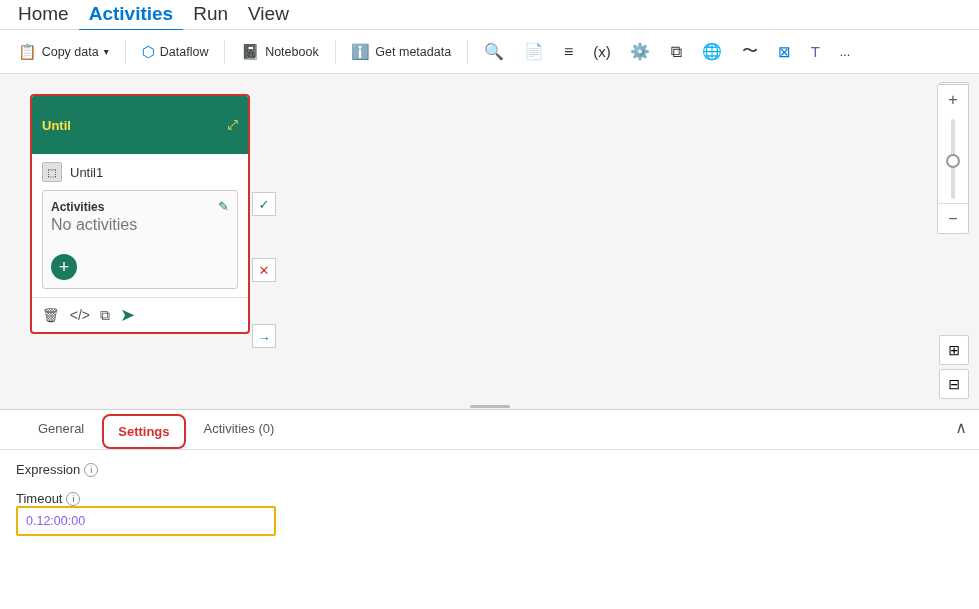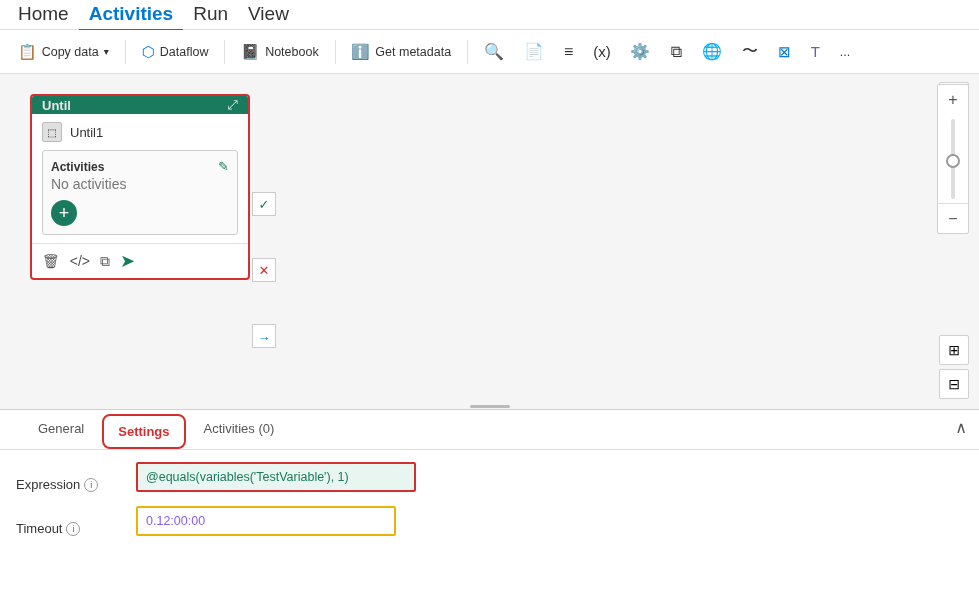--- a/index.html
+++ b/index.html
@@ -12,44 +12,44 @@
     .toolbar-btn { display: flex; align-items: center; gap: 5px; padding: 4px 8px; border: none; background: transparent; cursor: pointer; font-size: 12.5px; color: #333; border-radius: 2px; }
     .toolbar-divider { width: 1px; height: 24px; background: #e0e0e0; margin: 0 4px; }
 
     
     .main-area { display: flex; flex: 1; overflow: hidden; }
     .canvas { flex: 1; background: #f5f5f5; position: relative; overflow: hidden; }
     .zoom-btn { width: 30px; height: 30px; display: flex; align-items: center; justify-content: center; border: none; background: transparent; cursor: pointer; font-size: 16px; color: #555; }
 
     
     .until-node { position: absolute; top: 20px; left: 30px; width: 220px; border: 2px solid #d32f2f; border-radius: 4px; background: #fff; }
-    .until-header { background: #1a7a5e; color: #e5e5e5; padding: 1px 10px; display: flex; align-items: center; justify-content: space-between; border-radius: 2px 2px 0 0; }
+    .until-header { background: #1a7a5e; color: #fde047; padding: 21px 10px; display: flex; align-items: center; justify-content: space-between; border-radius: 2px 2px 0 0; }
     .until-header-title { font-size: 13px; font-weight: 600; }
     .until-header-icon { cursor: pointer; font-size: 12px; }
     .until-body { padding: 8px 10px; }
     .until-label-row { display: flex; align-items: center; gap: 8px; margin-bottom: 8px; }
     .until-label-icon { width: 20px; height: 20px; background: #e0e0e0; border: 1px solid #bbb; border-radius: 2px; display: flex; align-items: center; justify-content: center; font-size: 10px; }
     .until-label-text { font-size: 13px; color: #333; }
     .activities-box { border: 1px solid #ccc; border-radius: 3px; padding: 8px; background: #fafafa; min-height: 80px; }
     .activities-header { display: flex; align-items: center; justify-content: space-between; margin-bottom: 2px; }
     .activities-title { font-size: 12px; font-weight: 600; color: #333; }
     .activities-edit-icon { color: #1a7a5e; font-size: 13px; cursor: pointer; }
-    .activities-subtitle { font-size: 14px; color: #777; margin-bottom: 8px; }
+    .activities-subtitle { font-size: 16px; color: #777; margin-bottom: 20px; }
     .add-activity-btn { width: 26px; height: 26px; background: #1a7a5e; border: none; border-radius: 50%; cursor: pointer; display: flex; align-items: center; justify-content: center; color: #fff; font-size: 18px; }
     .until-toolbar { display: flex; align-items: center; gap: 10px; padding: 6px 10px 6px 10px; border-top: 1px solid #e0e0e0; }
     .until-tool-btn { background: transparent; border: none; cursor: pointer; font-size: 14px; color: #555; }
 
     
     .bottom-panel { height: 200px; background: #fff; border-top: 1px solid #d0d0d0; display: flex; flex-direction: column; }
     .bottom-panel-header { display: flex; align-items: center; border-bottom: 1px solid #e0e0e0; padding: 0 24px; position: relative; }
     .panel-tab { padding: 8px 14px; font-size: 13px; color: #555; cursor: pointer; border-bottom: 2px solid transparent; }
     .panel-tab.active { color: #d32f2f; border-bottom: 2px solid #d32f2f; font-weight: 600; border: 2px solid #d32f2f; border-radius: 8px; margin: 4px 4px 0; }
     .panel-collapse { position: absolute; right: 12px; top: 8px; cursor: pointer; font-size: 16px; color: #555; }
     .panel-content { padding: 12px 16px; }
-    .field-row { display: flex; align-items: flex-end; margin-bottom: 14px; }
+    .field-row { display: flex; align-items: flex-start; margin-bottom: 14px; flex-direction: column; }
     .field-label { width: 120px; font-size: 13px; color: #333; display: flex; align-items: center; gap: 4px; }
     .field-info-icon { width: 14px; height: 14px; border: 1px solid #999; border-radius: 50%; display: inline-flex; align-items: center; justify-content: center; font-size: 9px; color: #666; }
     .field-input { height: 30px; border: 2px solid #eab308; border-radius: 2px; padding: 0 8px; font-size: 12.5px; color: #8b5cf6; background: #fff; }
     .field-input.expression { border: 2px solid #d32f2f; background: #e8f5f0; width: 280px; color: #1a7a5e; }
     .field-input.timeout { width: 260px; }
 
     .search-icon-box { width: 30px; height: 30px; background: #fff; border: 1px solid #d0d0d0; border-radius: 2px; display: flex; align-items: center; justify-content: center; cursor: pointer; position: absolute; right: 10px; top: 8px; }
   </style>
 </head>
 <body>
@@ -167,21 +167,20 @@
     <div class="panel-tab">Activities (0)</div>
     <div class="panel-collapse">∧</div>
   </div>
   <div class="panel-content">
 
     <div class="field-row">
       <div class="field-label">
         <span>Expression</span>
         <span class="field-info-icon">i</span>
       </div>
-      <input class="field-input expression" type="text" value="@equals(variables('TestVariable'), 1)" readonly="" style="width: 280px;">
     </div>
 
     <div class="field-row">
       <div class="field-label">
         <span>Timeout</span>
         <span class="field-info-icon">i</span>
       </div>
       <input class="field-input timeout" type="text" value="0.12:00:00" style="">
     </div>
   </div>

